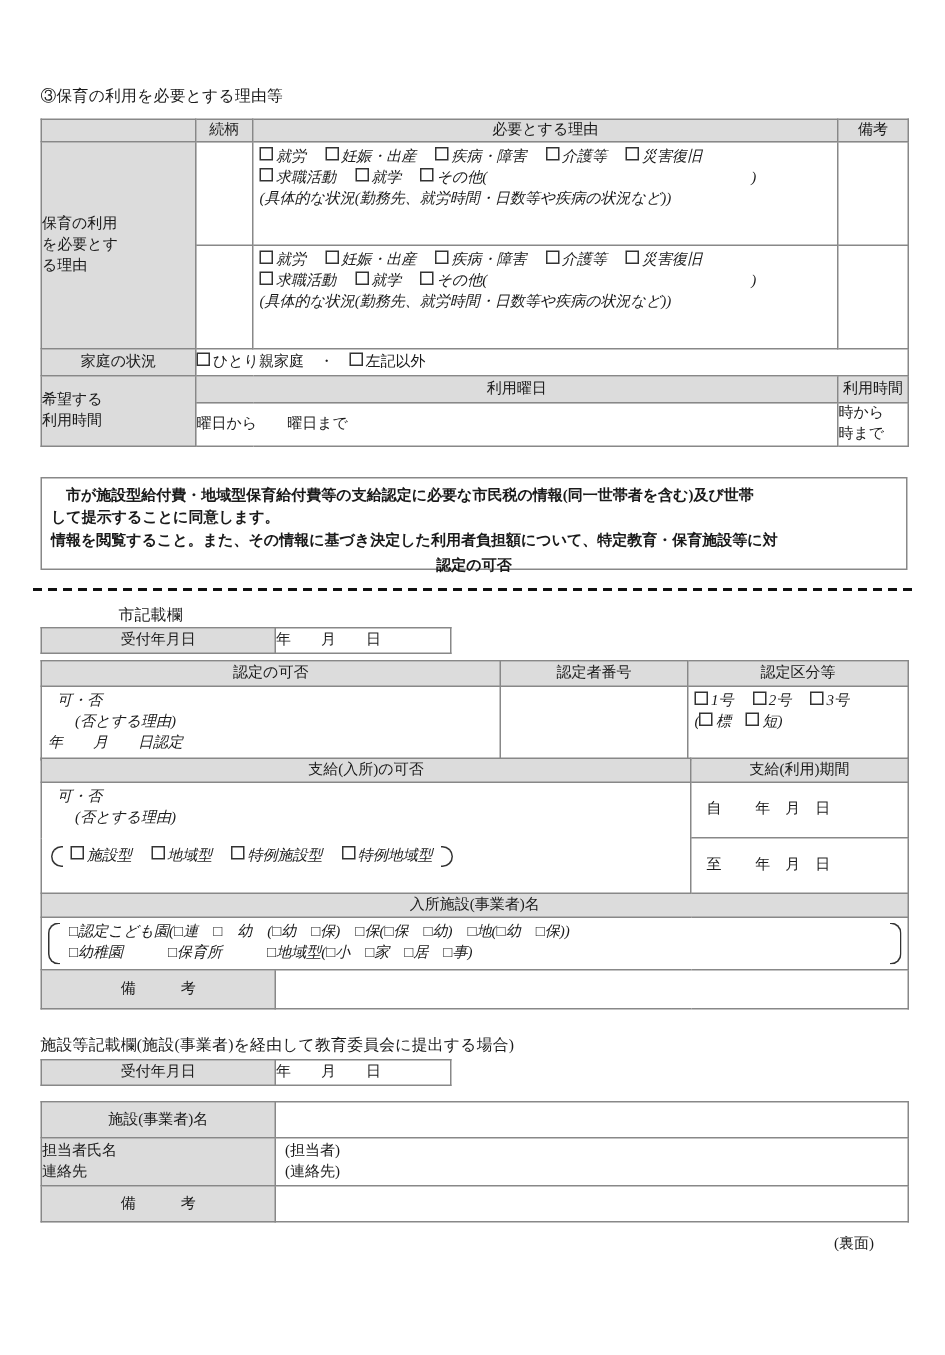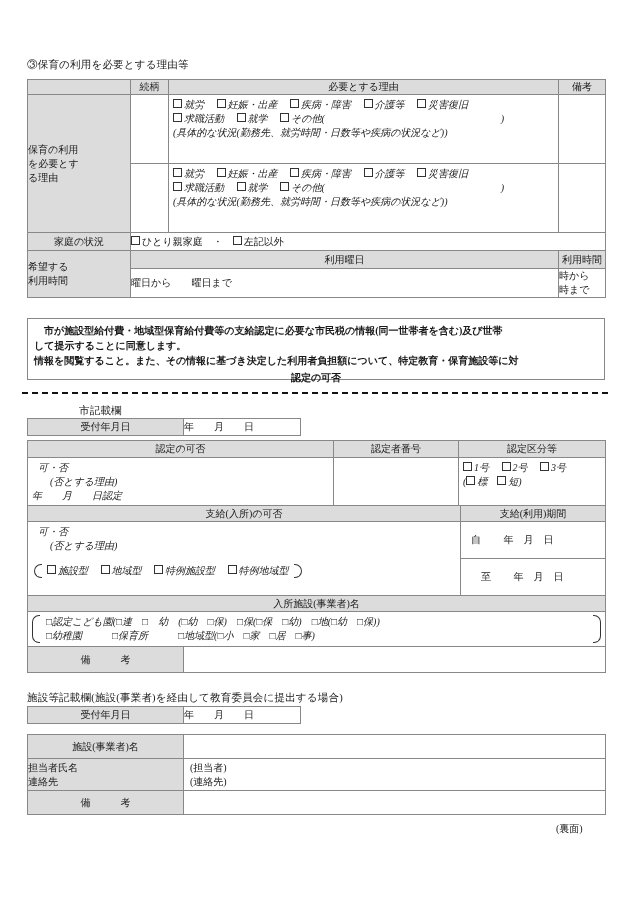--- a/index.html
+++ b/index.html
@@ -302,21 +302,21 @@
               <span><span class="cb"></span><span>特例地域型</span></span>
             </span>
           </span>
         </td>
         <td class="lft" style="padding-left:10px;">
           <span>自</span>
           <span style="padding-left:20px;">年　月　日</span>
         </td>
       </tr>
       <tr style="height:37px;">
-        <td class="lft" style="padding-left:20px;">
+        <td class="lft" style="padding-left:10px;">
           <span>至</span>
           <span style="padding-left:20px;">年　月　日</span>
         </td>
       </tr>
 
       <tr style="height:16px;">
         <td class="hd" colspan="3">入所施設(事業者)名</td>
       </tr>
       <tr style="height:34px;">
         <td class="top cellpad lft" colspan="3">

